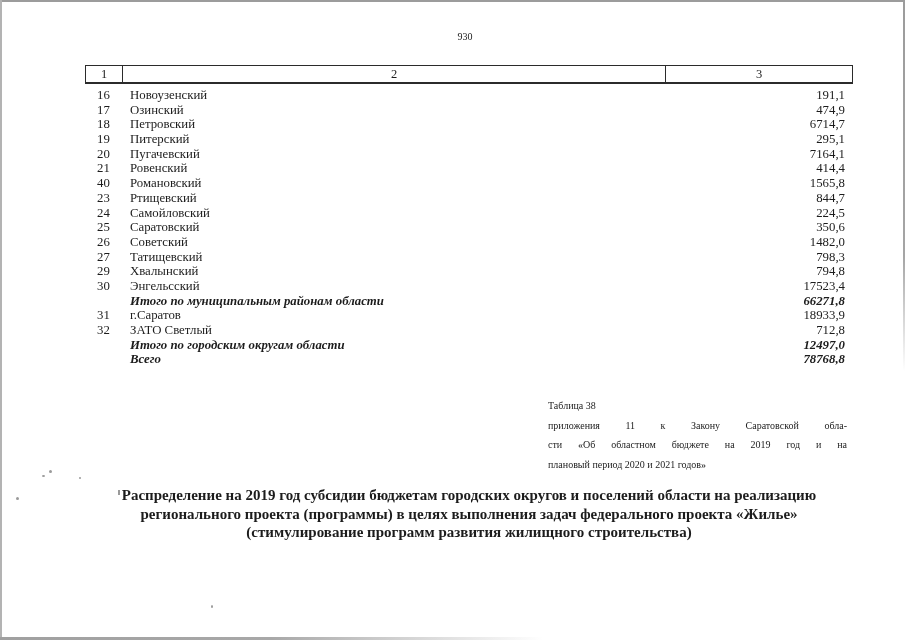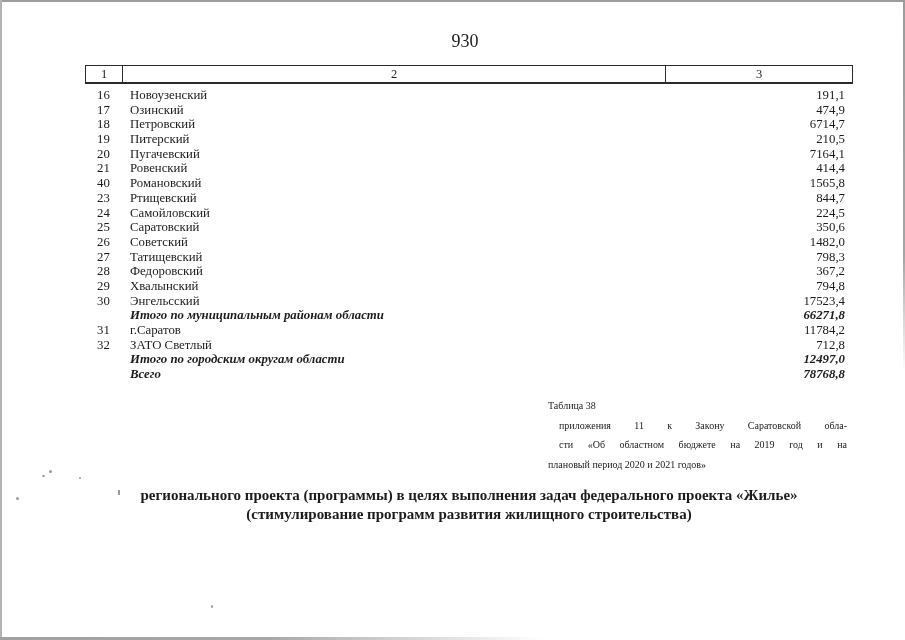--- a/index.html
+++ b/index.html
@@ -22,21 +22,21 @@
                  background:linear-gradient(to bottom,#9c9c9c 0%,#a5a5a5 40%,rgba(165,165,165,0) 58%); }
   .edge-bottom { position:absolute; bottom:0; left:0; width:905px; height:3px;
                  background:linear-gradient(to right,#a0a0a0 0%,#a8a8a8 30%,rgba(168,168,168,0) 60%); }
 
   .page-number {
     position: absolute;
     top: 31px;
     left: 405px;
     width: 120px;
     text-align: center;
-    font-size: 18px;
+    font-size: 10px;
   }
 
   
   .tbl-header {
     position: absolute;
     left: 85px;
     top: 65px;
     width: 768px;
     height: 19px;
     box-sizing: border-box;
@@ -72,21 +72,21 @@
 
   
   .annotation {
     position: absolute;
     left: 548px;
     top: 396px;
     width: 299px;
     font-size: 10px;
     line-height: 19.6px;
   }
-  .annotation .justify { text-align: justify; text-align-last: justify; margin-left: 11px; }
+  .annotation .justify { text-align: justify; text-align-last: justify; }
 
   
   .doc-title {
     position: absolute;
     left: 85px;
     top: 486px;
     width: 768px;
     text-align: center;
     font-weight: bold;
     font-size: 15px;
@@ -123,21 +123,21 @@
       <span class="val">474,9</span>
     </div>
     <div class="row">
       <span class="num">18</span>
       <span class="name">Петровский</span>
       <span class="val">6714,7</span>
     </div>
     <div class="row">
       <span class="num">19</span>
       <span class="name">Питерский</span>
-      <span class="val">210,5</span>
+      <span class="val">295,1</span>
     </div>
     <div class="row">
       <span class="num">20</span>
       <span class="name">Пугачевский</span>
       <span class="val">7164,1</span>
     </div>
     <div class="row">
       <span class="num">21</span>
       <span class="name">Ровенский</span>
       <span class="val">414,4</span>
@@ -164,45 +164,40 @@
     </div>
     <div class="row">
       <span class="num">26</span>
       <span class="name">Советский</span>
       <span class="val">1482,0</span>
     </div>
     <div class="row">
       <span class="num">27</span>
       <span class="name">Татищевский</span>
       <span class="val">798,3</span>
-    </div>
-    <div class="row">
-      <span class="num">28</span>
-      <span class="name">Федоровский</span>
-      <span class="val">367,2</span>
     </div>
     <div class="row">
       <span class="num">29</span>
       <span class="name">Хвалынский</span>
       <span class="val">794,8</span>
     </div>
     <div class="row">
       <span class="num">30</span>
       <span class="name">Энгельсский</span>
       <span class="val">17523,4</span>
     </div>
     <div class="row bold">
       <span class="num"></span>
       <span class="name">Итого по муниципальным районам области</span>
       <span class="val">66271,8</span>
     </div>
     <div class="row">
       <span class="num">31</span>
       <span class="name">г.Саратов</span>
-      <span class="val">11784,2</span>
+      <span class="val">18933,9</span>
     </div>
     <div class="row">
       <span class="num">32</span>
       <span class="name">ЗАТО Светлый</span>
       <span class="val">712,8</span>
     </div>
     <div class="row bold">
       <span class="num"></span>
       <span class="name">Итого по городским округам области</span>
       <span class="val">12497,0</span>
@@ -215,20 +210,21 @@
   </div>
 
 <div class="annotation">
     <div>Таблица 38</div>
     <div class="justify">приложения 11 к Закону Саратовской обла-</div>
     <div class="justify">сти «Об областном бюджете на 2019 год и на</div>
     <div>плановый период 2020 и 2021 годов»</div>
   </div>
 
 <div class="doc-title">
+    <div>Распределение на 2019 год субсидии бюджетам городских округов и поселений области на реализацию</div>
     <div>регионального проекта (программы) в целях выполнения задач федерального проекта «Жилье»</div>
     <div>(стимулирование программ развития жилищного строительства)</div>
   </div>
 
 <div class="speck" style="left:49px;top:470px;width:3px;height:3px;"></div>
 <div class="speck" style="left:42px;top:475px;width:3px;height:2px;"></div>
 <div class="speck" style="left:79px;top:477px;width:2px;height:2px;"></div>
 <div class="speck" style="left:16px;top:497px;width:3px;height:3px;"></div>
 <div class="speck" style="left:118px;top:490px;width:2px;height:5px;border-radius:0;"></div>
 <div class="speck" style="left:211px;top:605px;width:2px;height:3px;"></div>

